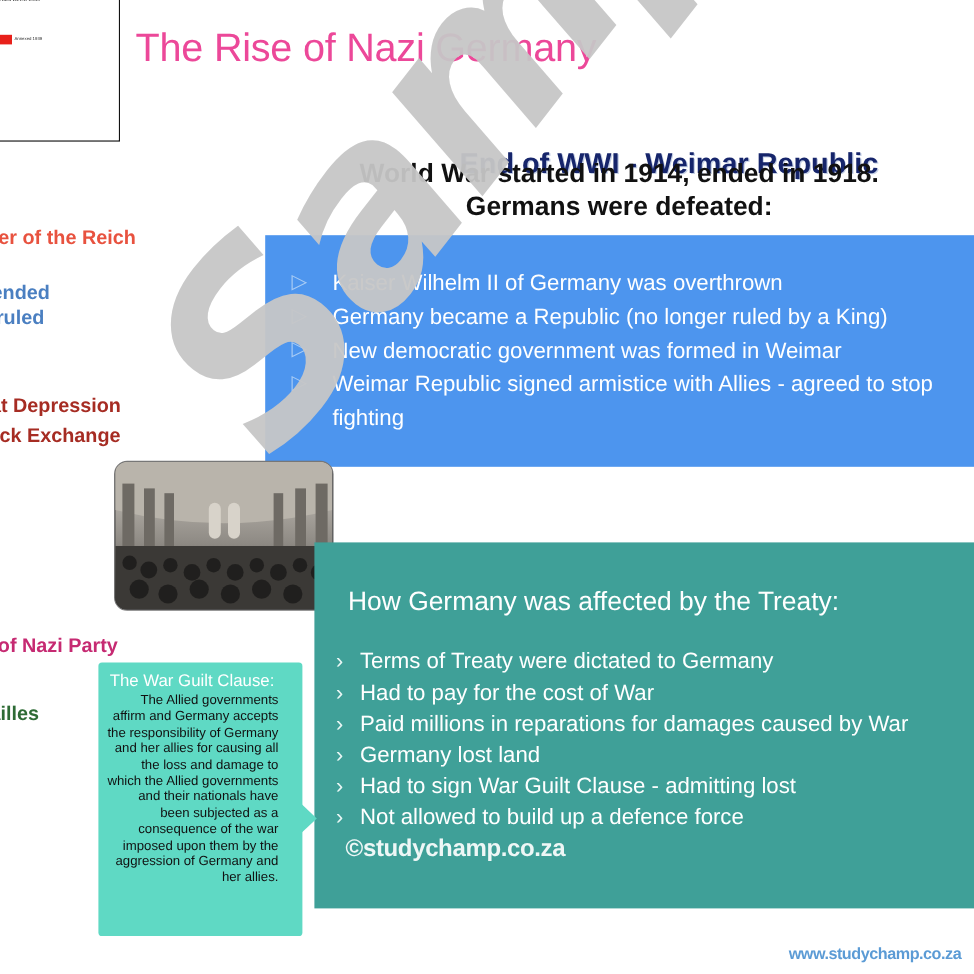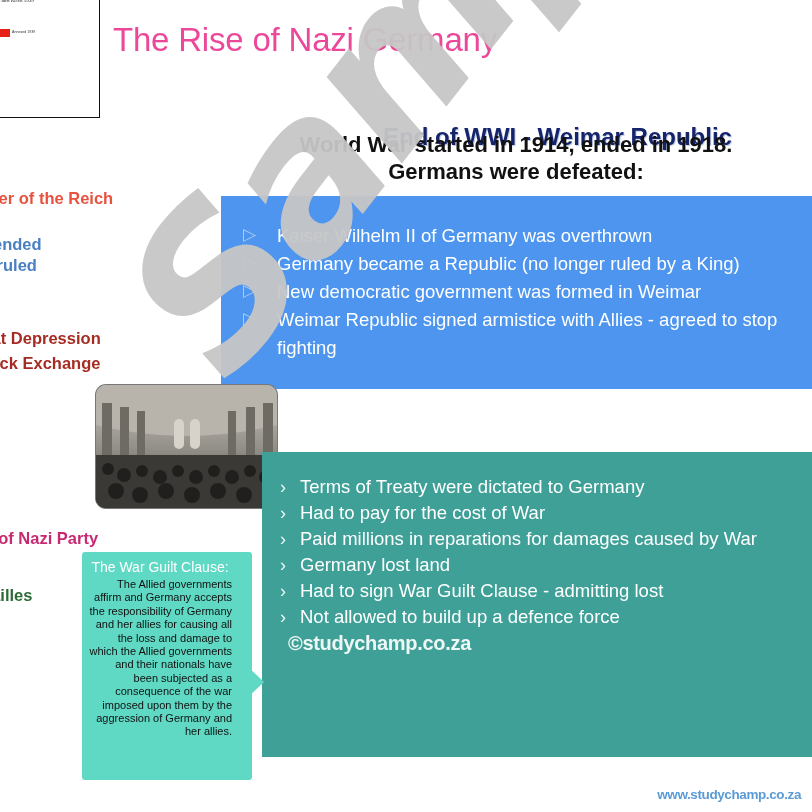--- a/index.html
+++ b/index.html
@@ -297,20 +297,21 @@
           <circle cx="70" cy="106" r="8"></circle>
         <circle cx="96" cy="110" r="8"></circle>
           <circle cx="122" cy="106" r="8"></circle>
           <circle cx="148" cy="110" r="8"></circle>
       </g>
     </svg>
   </div>
 
 
   <div class="panel-teal" style="background: rgb(63, 160, 152);">
+    <div class="teal-lead">How Germany was affected by the Treaty:</div>
     <ul id="treaty-list">
         <li><span class="bullet-chev">›</span><span>Terms of Treaty were dictated to Germany</span></li>
         <li><span class="bullet-chev">›</span><span>Had to pay for the cost of War</span></li>
         <li><span class="bullet-chev">›</span><span>Paid millions in reparations for damages caused by War</span></li>
         <li><span class="bullet-chev">›</span><span>Germany lost land</span></li>
         <li><span class="bullet-chev">›</span><span>Had to sign War Guilt Clause - admitting lost</span></li>
         <li><span class="bullet-chev">›</span><span>Not allowed to build up a defence force</span></li>
       </ul>
     <div class="teal-copyright">©studychamp.co.za</div>
   </div>

